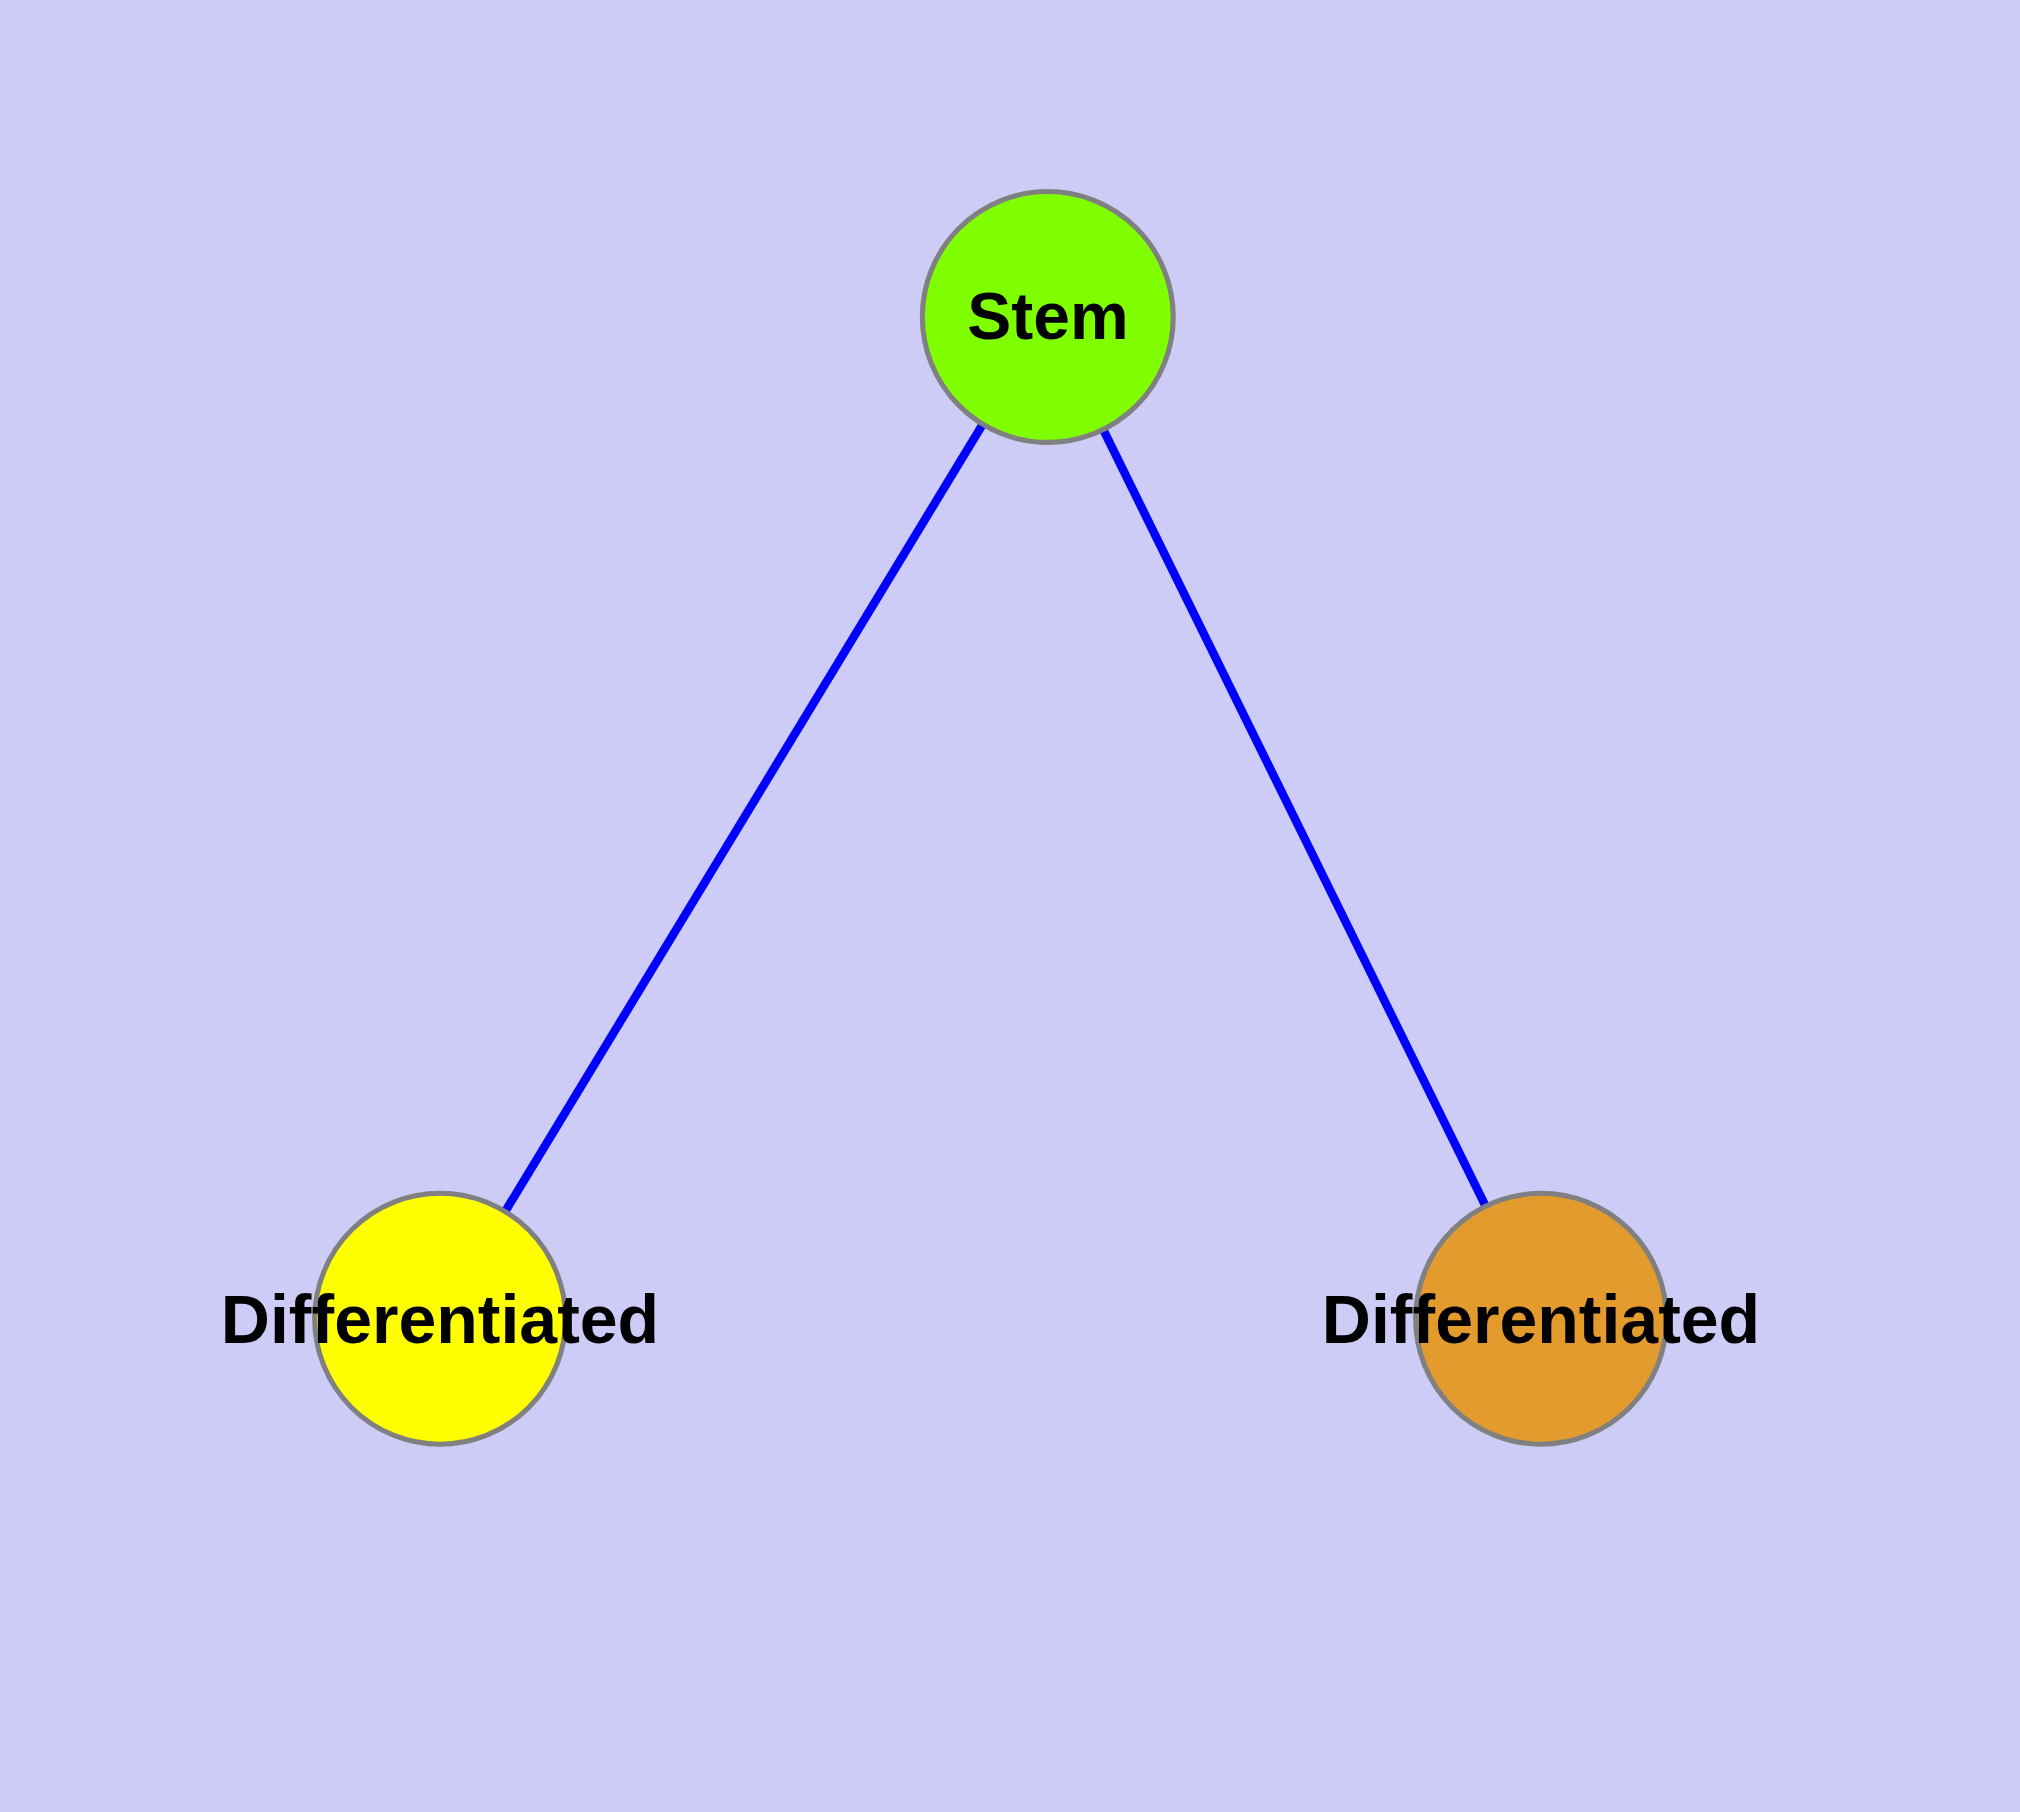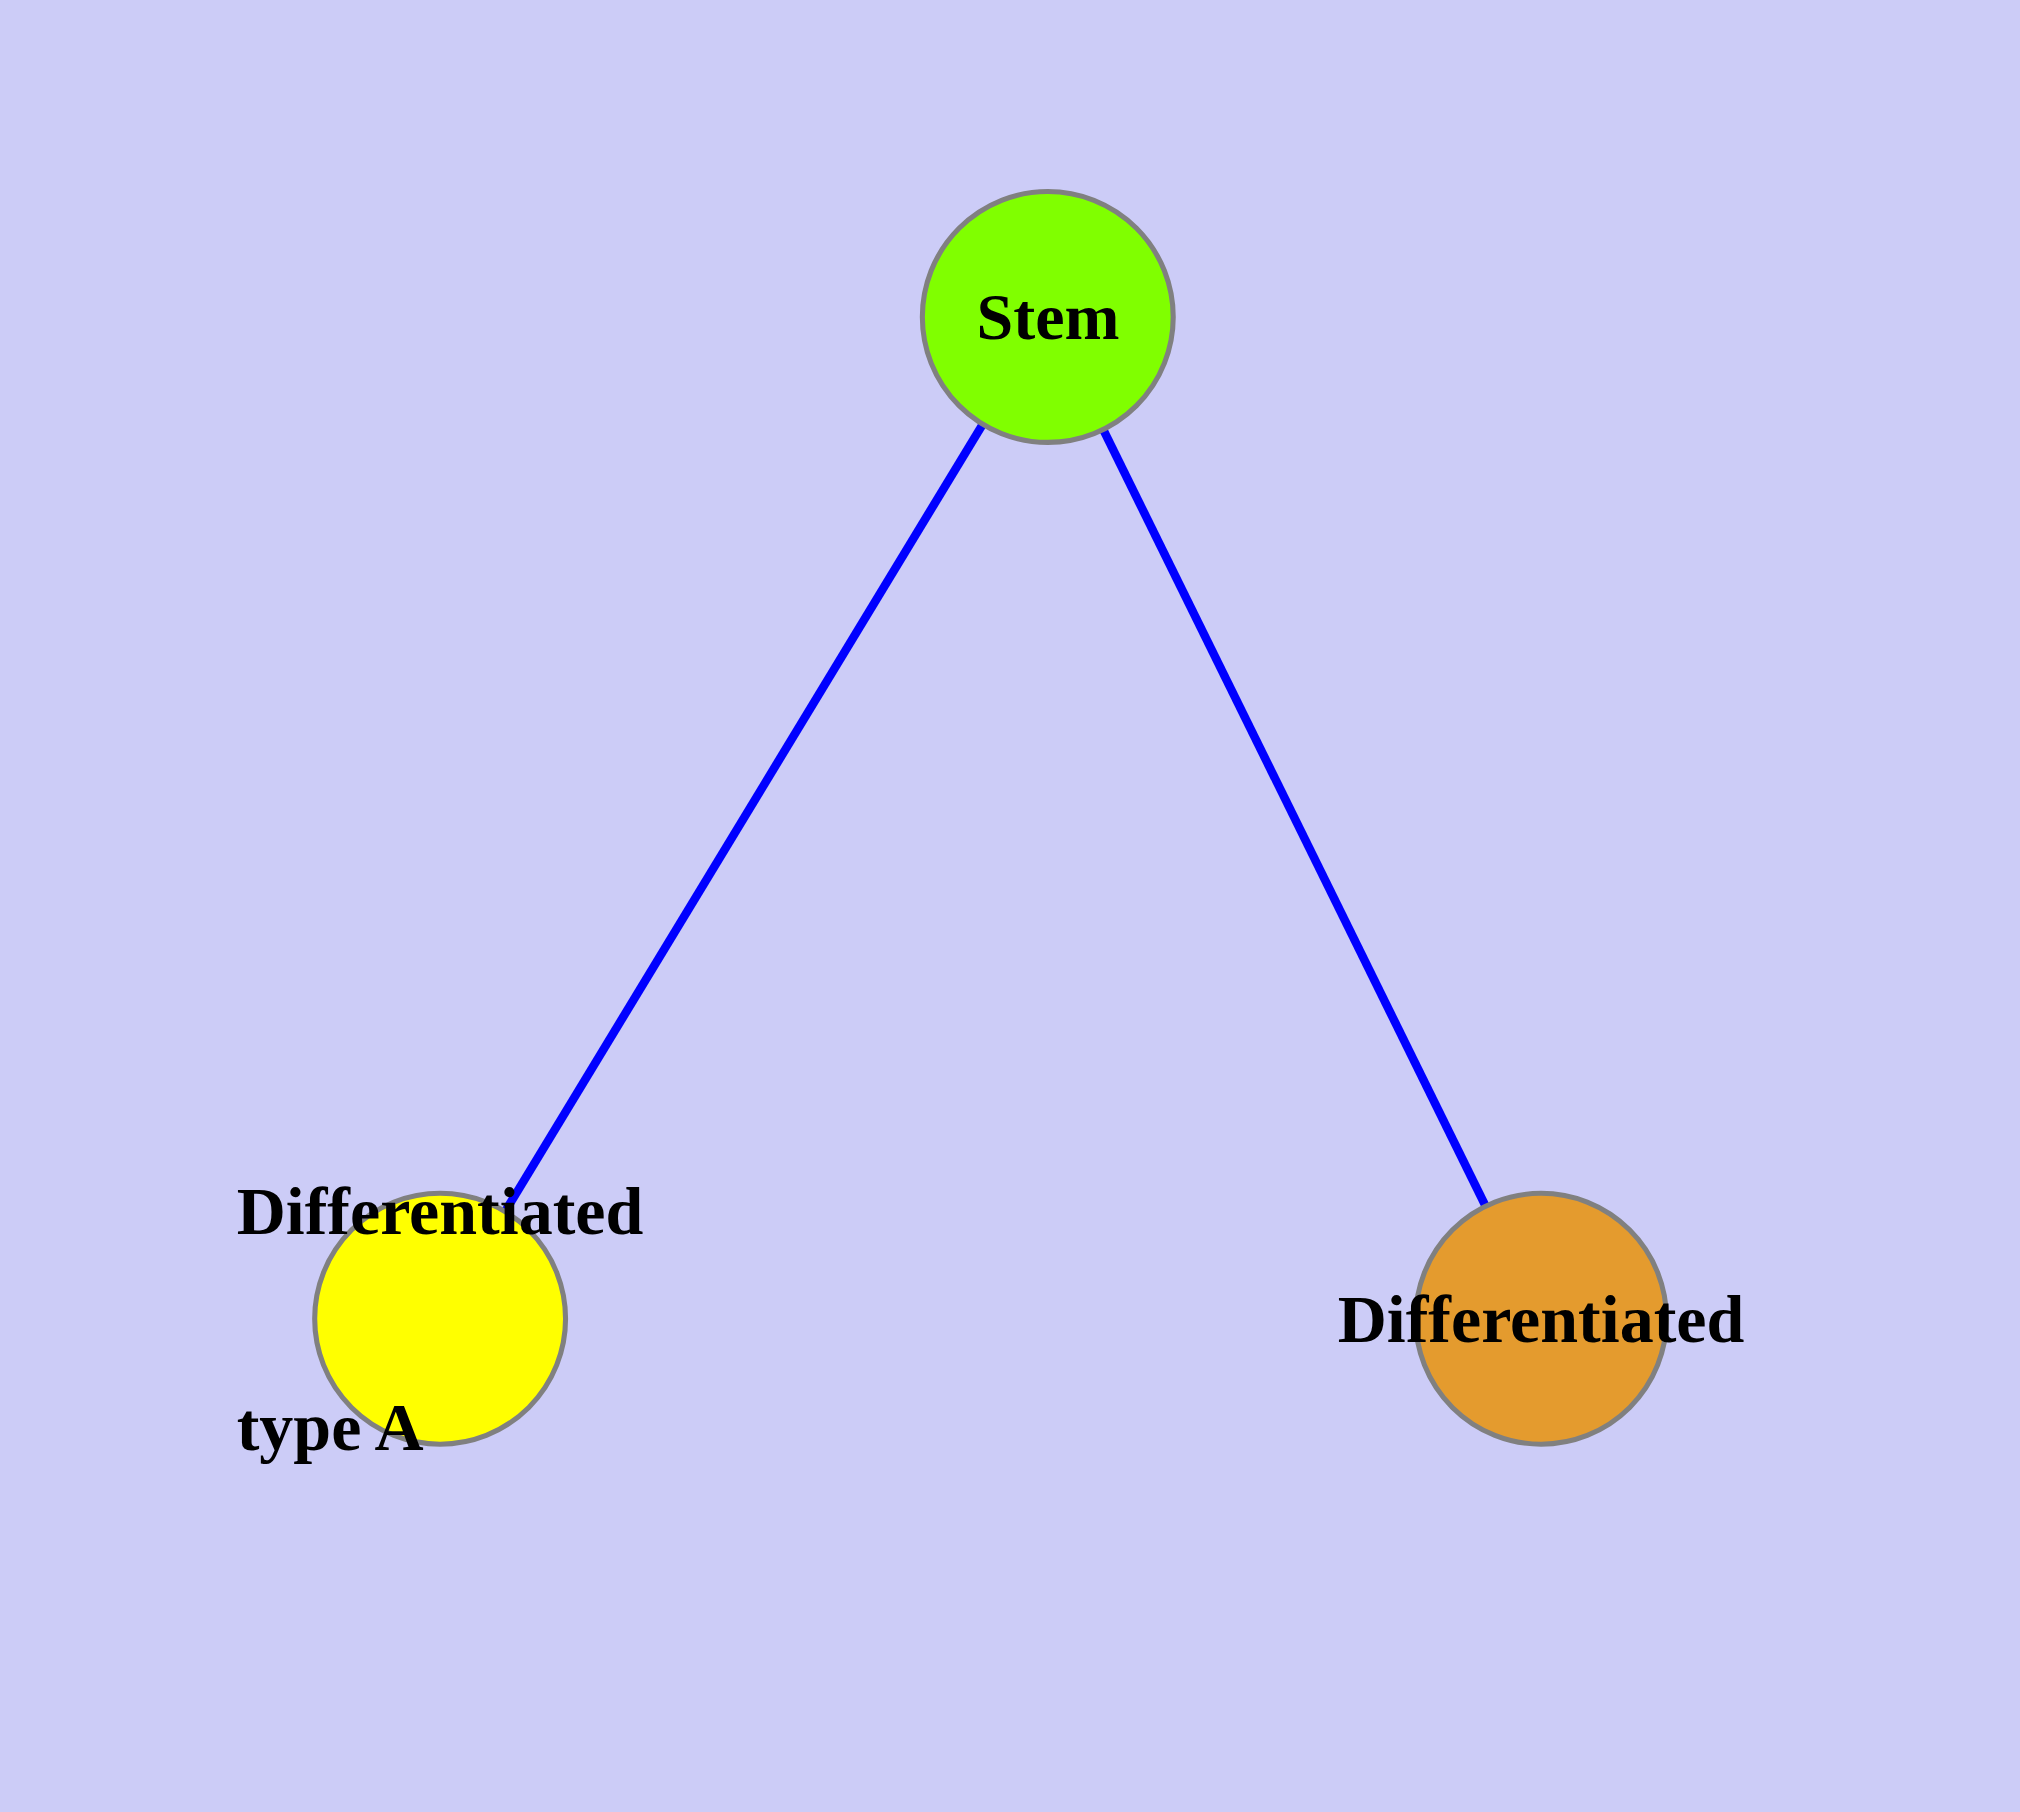--- a/index.html
+++ b/index.html
@@ -19,22 +19,22 @@
   #graph-svg {
     position: absolute;
     top: 0;
     left: 0;
     width: 2021px;
     height: 1812px;
     display: block;
   }
   .node-label {
     position: absolute;
-    text-align: left;
-    font-family: Liberation Serif, serif;
+    text-align: center;
+    font-family: Liberation Sans, sans-serif;
     font-weight: bold;
     color: #000000;
     white-space: pre;
     line-height: 1.06;
     pointer-events: none;
     user-select: none;
   }
   .label-stem {
     font-size: 66px;
     left: 1048px;
@@ -70,21 +70,20 @@
       <circle cx="1236" cy="374" r="148" fill="#80ff00" stroke="#808080" stroke-width="6"></circle>
     </g>
   </svg>
 
   <div class="node-label label-stem" style="left: 1048px; top: 317px; color: rgb(0, 0, 0);">
     <div>Stem</div>
   </div>
 
   <div class="node-label label-diffA" style="left: 440px; top: 1319px; color: rgb(0, 0, 0);">
     <div>Differentiated</div>
-    <div>type A</div>
   </div>
 
   <div class="node-label label-diffB" style="left: 1541px; top: 1319px; color: rgb(0, 0, 0);">
     <div>Differentiated</div>
   </div>
 
 </div>
 
 
 </body></html>

